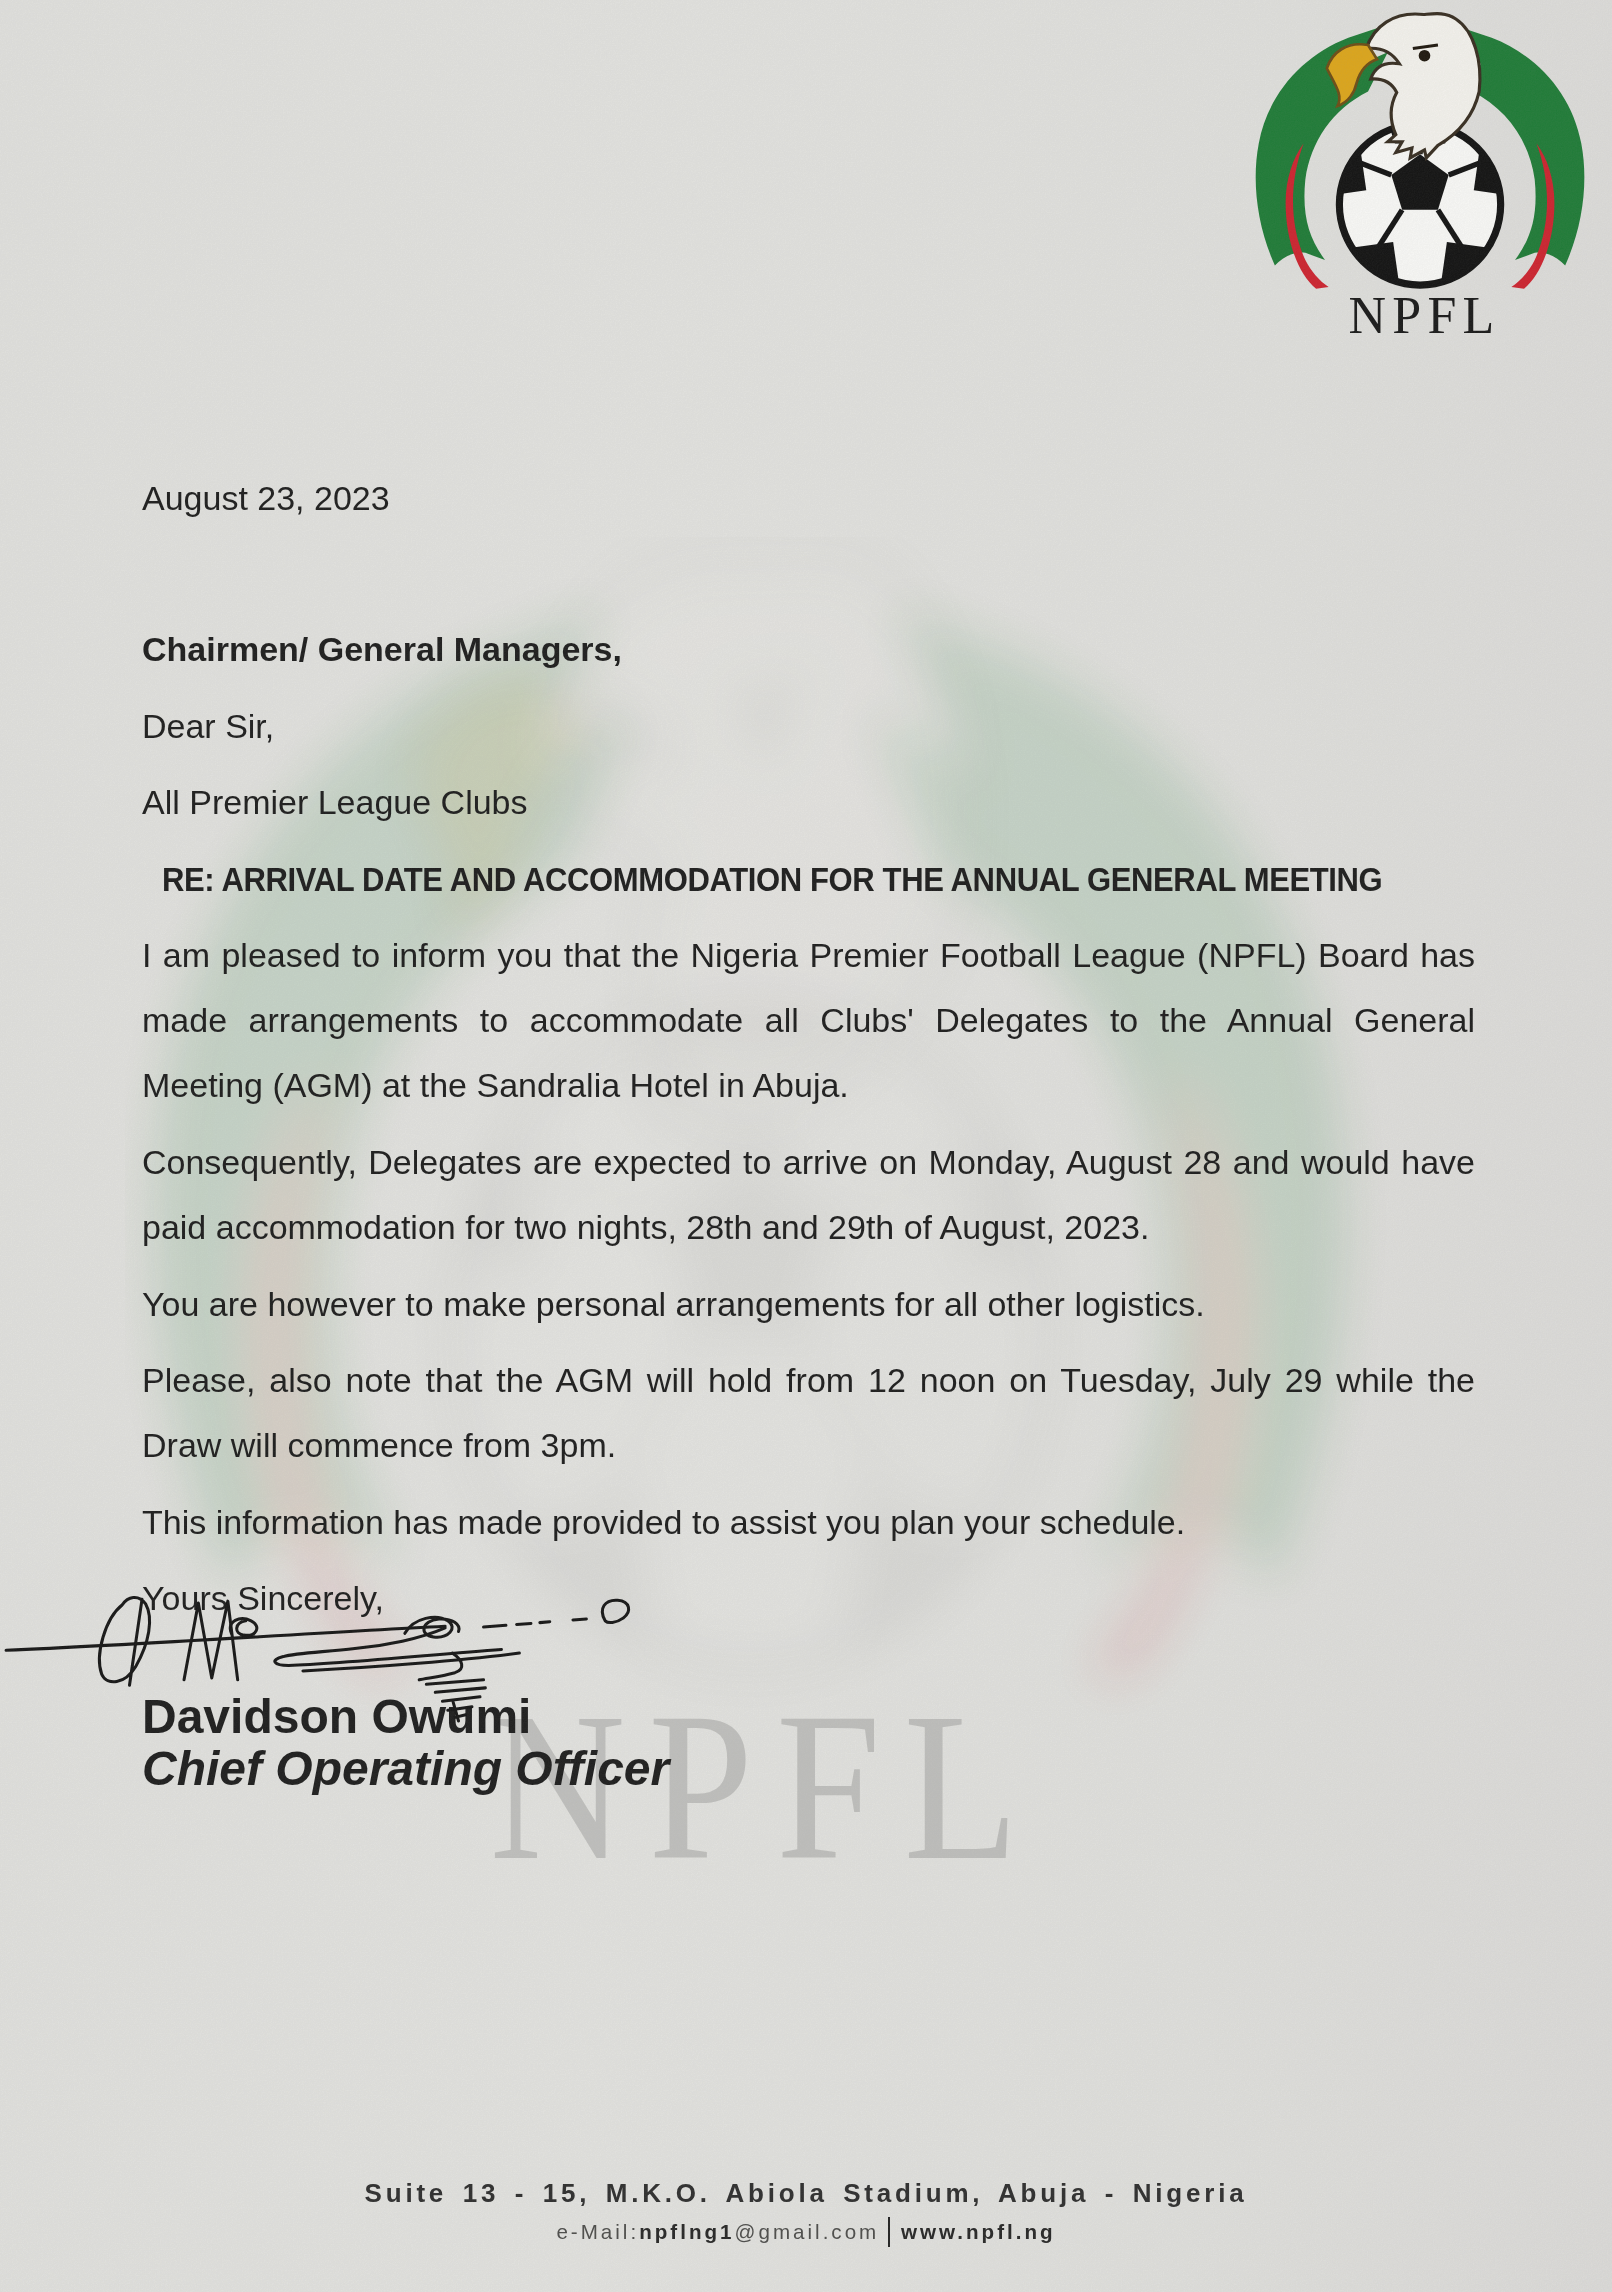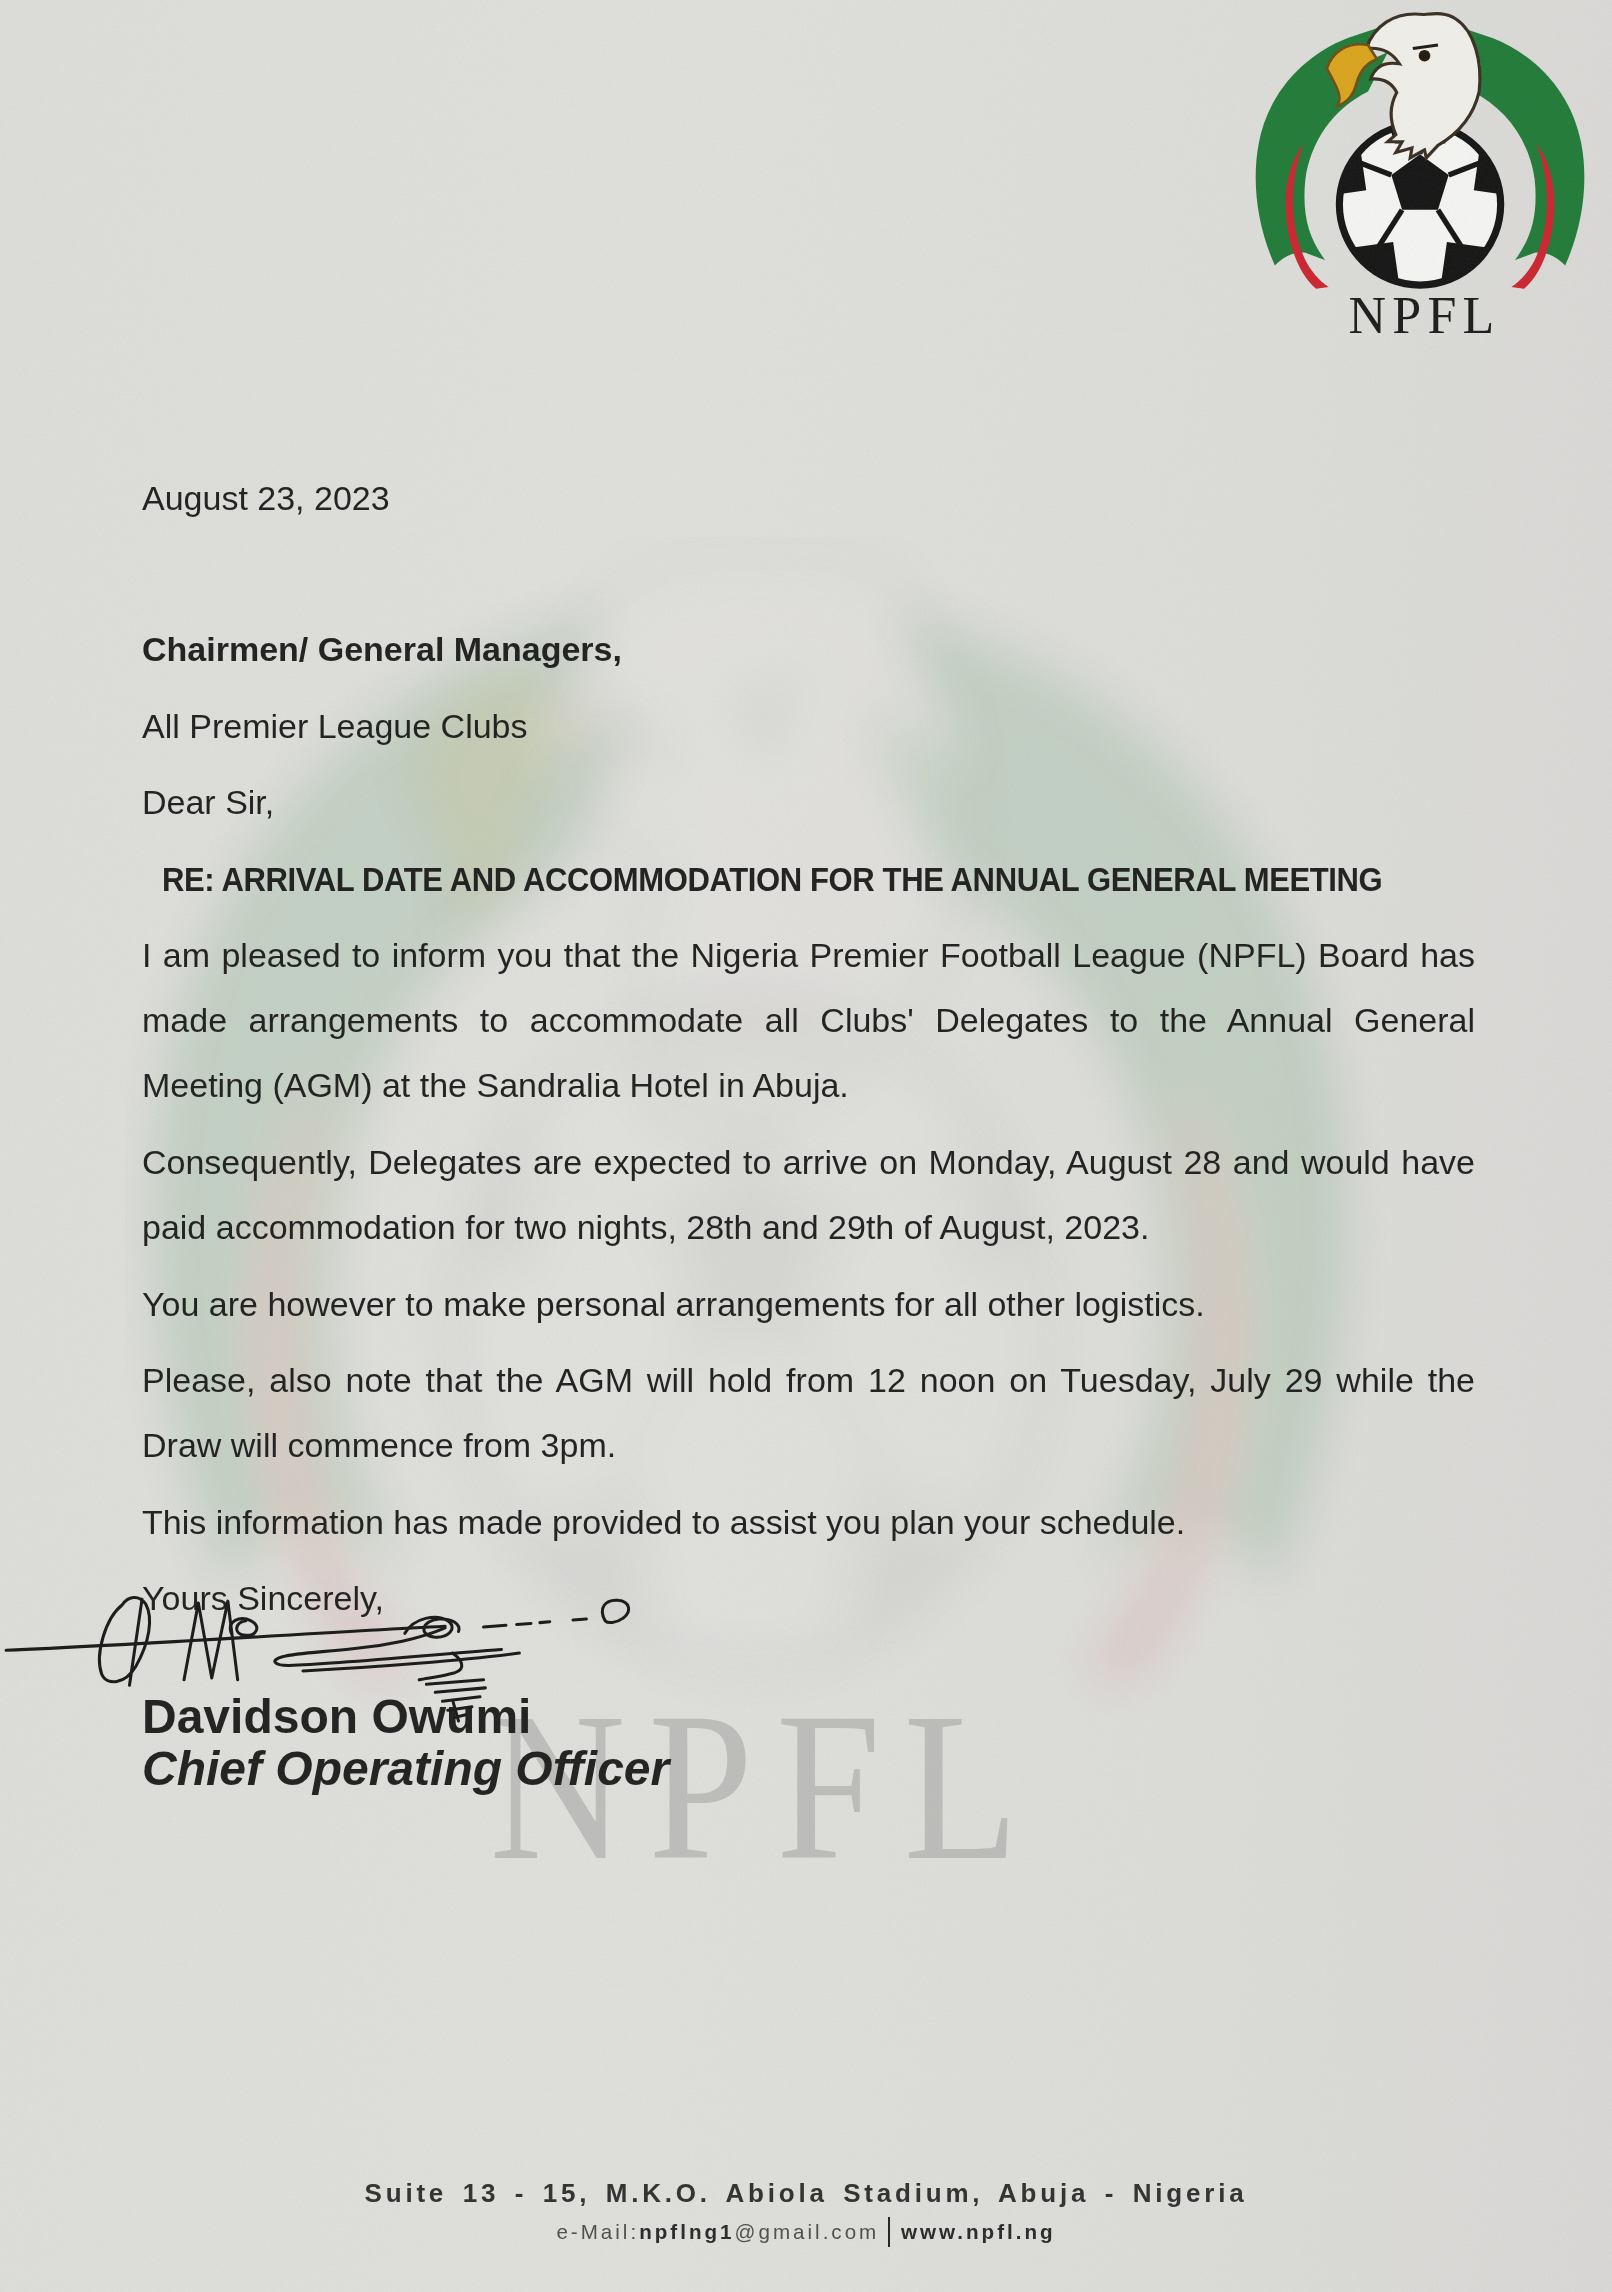--- a/index.html
+++ b/index.html
@@ -111,22 +111,22 @@
         <use href="#eagle-part"></use>
       </g>
     <use href="#text-part"></use>
   </svg>
 
   <div class="content">
     <div class="line">August 23, 2023</div>
 
     <div class="recipient-block">
       <div class="line bold">Chairmen/ General Managers,</div>
+      <div class="line">Dear Sir,</div>
       <div class="line">All Premier League Clubs</div>
-      <div class="line">Dear Sir,</div>
       <div class="line subject"><span class="squeeze">RE: ARRIVAL DATE AND ACCOMMODATION FOR THE ANNUAL GENERAL MEETING</span></div>
     </div>
 
     <p class="para">I am pleased to inform you that the Nigeria Premier Football League (NPFL) Board has made arrangements to accommodate all Clubs' Delegates to the Annual General Meeting (AGM) at the Sandralia Hotel in Abuja.</p>
     <p class="para">Consequently, Delegates are expected to arrive on Monday, August 28 and would have paid accommodation for two nights, 28th and 29th of August, 2023.</p>
     <p class="para">You are however to make personal arrangements for all other logistics.</p>
     <p class="para">Please, also note that the AGM will hold from 12 noon on Tuesday, July 29 while the Draw will commence from 3pm.</p>
     <p class="para">This information has made provided to assist you plan your schedule.</p>
 
     <div class="line">Yours Sincerely,</div>

